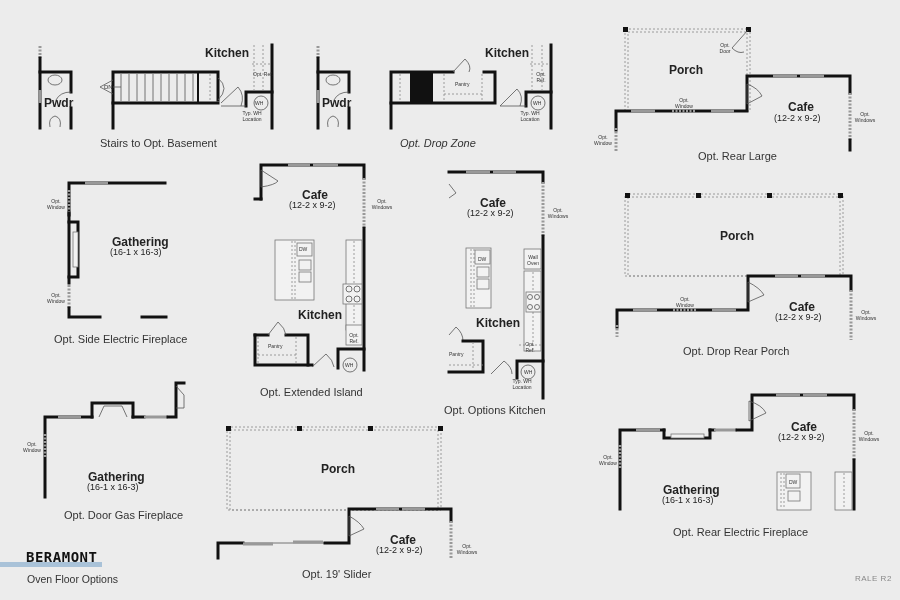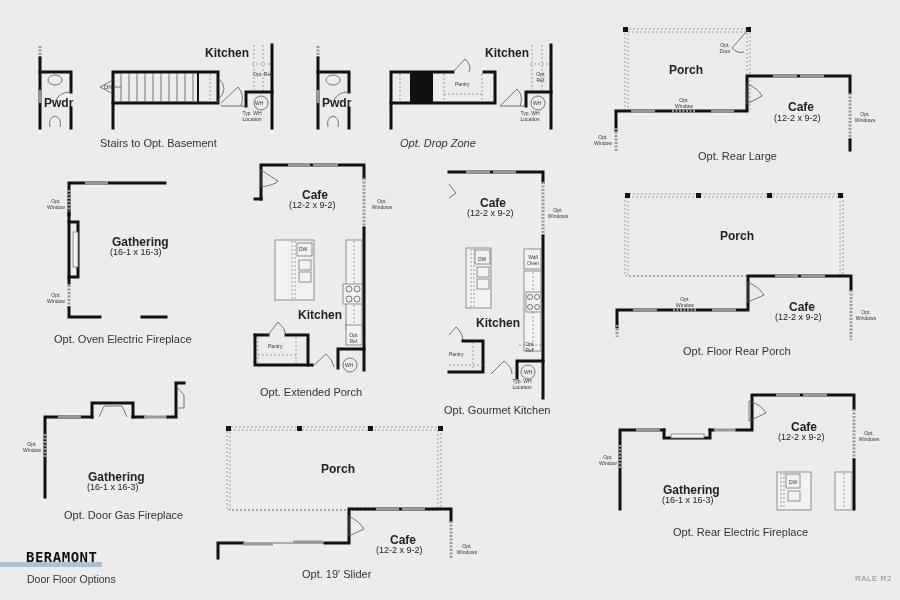--- a/index.html
+++ b/index.html
@@ -291,50 +291,50 @@
 <div class="txt room" style="left:788px;top:101px;">Cafe</div>
 <div class="txt dim" style="left:774px;top:113px;">(12-2 x 9-2)</div>
 <div class="txt tiny" style="left:852px;top:111px;width:26px;white-space:normal;">Opt. Windows</div>
 <div class="txt tiny" style="left:590px;top:134px;width:26px;white-space:normal;">Opt. Window</div>
 <div class="txt cap" style="left:698px;top:150px;">Opt. Rear Large</div>
 
 <div class="txt tiny" style="left:44px;top:198px;width:24px;white-space:normal;">Opt. Window</div>
 <div class="txt room" style="left:112px;top:236px;">Gathering</div>
 <div class="txt dim" style="left:110px;top:247px;">(16-1 x 16-3)</div>
 <div class="txt tiny" style="left:44px;top:292px;width:24px;white-space:normal;">Opt. Window</div>
-<div class="txt cap" style="left:54px;top:333px;">Opt. Oven Electric Fireplace</div>
+<div class="txt cap" style="left:54px;top:333px;">Opt. Side Electric Fireplace</div>
 
 <div class="txt room" style="left:302px;top:189px;">Cafe</div>
 <div class="txt dim" style="left:289px;top:200px;">(12-2 x 9-2)</div>
 <div class="txt tiny" style="left:369px;top:198px;width:26px;white-space:normal;">Opt. Windows</div>
 <div class="txt tiny" style="left:299px;top:246px;">DW</div>
 <div class="txt room" style="left:298px;top:309px;">Kitchen</div>
 <div class="txt tiny" style="left:268px;top:343px;">Pantry</div>
 <div class="txt tiny" style="left:347px;top:332px;width:14px;white-space:normal;">Opt. Ref.</div>
 <div class="txt tiny" style="left:345px;top:362px;">WH</div>
-<div class="txt cap" style="left:260px;top:386px;">Opt. Extended Porch</div>
+<div class="txt cap" style="left:260px;top:386px;">Opt. Extended Island</div>
 
 <div class="txt room" style="left:480px;top:197px;">Cafe</div>
 <div class="txt dim" style="left:467px;top:208px;">(12-2 x 9-2)</div>
 <div class="txt tiny" style="left:545px;top:207px;width:26px;white-space:normal;">Opt. Windows</div>
 <div class="txt tiny" style="left:478px;top:256px;">DW</div>
 <div class="txt tiny" style="left:525px;top:254px;width:16px;white-space:normal;">Wall Oven</div>
 <div class="txt room" style="left:476px;top:317px;">Kitchen</div>
 <div class="txt tiny" style="left:449px;top:351px;">Pantry</div>
 <div class="txt tiny" style="left:522px;top:341px;width:16px;white-space:normal;">Opt. Ref.</div>
 <div class="txt tiny" style="left:524px;top:369px;">WH</div>
 <div class="txt tiny" style="left:508px;top:378px;width:28px;white-space:normal;">Typ. WH Location</div>
-<div class="txt cap" style="left:444px;top:404px;">Opt. Gourmet Kitchen</div>
+<div class="txt cap" style="left:444px;top:404px;">Opt. Options Kitchen</div>
 
 <div class="txt room" style="left:720px;top:230px;">Porch</div>
 <div class="txt tiny" style="left:673px;top:296px;width:24px;white-space:normal;">Opt. Window</div>
 <div class="txt room" style="left:789px;top:301px;">Cafe</div>
 <div class="txt dim" style="left:775px;top:312px;">(12-2 x 9-2)</div>
 <div class="txt tiny" style="left:853px;top:309px;width:26px;white-space:normal;">Opt. Windows</div>
-<div class="txt cap" style="left:683px;top:345px;">Opt. Floor Rear Porch</div>
+<div class="txt cap" style="left:683px;top:345px;">Opt. Drop Rear Porch</div>
 
 <div class="txt tiny" style="left:20px;top:441px;width:24px;white-space:normal;">Opt. Window</div>
 <div class="txt room" style="left:88px;top:471px;">Gathering</div>
 <div class="txt dim" style="left:87px;top:482px;">(16-1 x 16-3)</div>
 <div class="txt cap" style="left:64px;top:509px;">Opt. Door Gas Fireplace</div>
 
 <div class="txt room" style="left:321px;top:463px;">Porch</div>
 <div class="txt room" style="left:390px;top:534px;">Cafe</div>
 <div class="txt dim" style="left:376px;top:545px;">(12-2 x 9-2)</div>
 <div class="txt tiny" style="left:454px;top:543px;width:26px;white-space:normal;">Opt. Windows</div>
@@ -344,14 +344,14 @@
 <div class="txt dim" style="left:778px;top:432px;">(12-2 x 9-2)</div>
 <div class="txt tiny" style="left:856px;top:430px;width:26px;white-space:normal;">Opt. Windows</div>
 <div class="txt tiny" style="left:596px;top:454px;width:24px;white-space:normal;">Opt. Window</div>
 <div class="txt room" style="left:663px;top:484px;">Gathering</div>
 <div class="txt dim" style="left:662px;top:495px;">(16-1 x 16-3)</div>
 <div class="txt tiny" style="left:789px;top:479px;">DW</div>
 <div class="txt cap" style="left:673px;top:526px;">Opt. Rear Electric Fireplace</div>
 
 <div class="brand-bar"></div>
 <div class="brand">BERAMONT</div>
-<div class="subtitle">Door Floor Options</div>
+<div class="subtitle">Oven Floor Options</div>
 <div class="code">RALE R2</div>
 
 </body></html>

